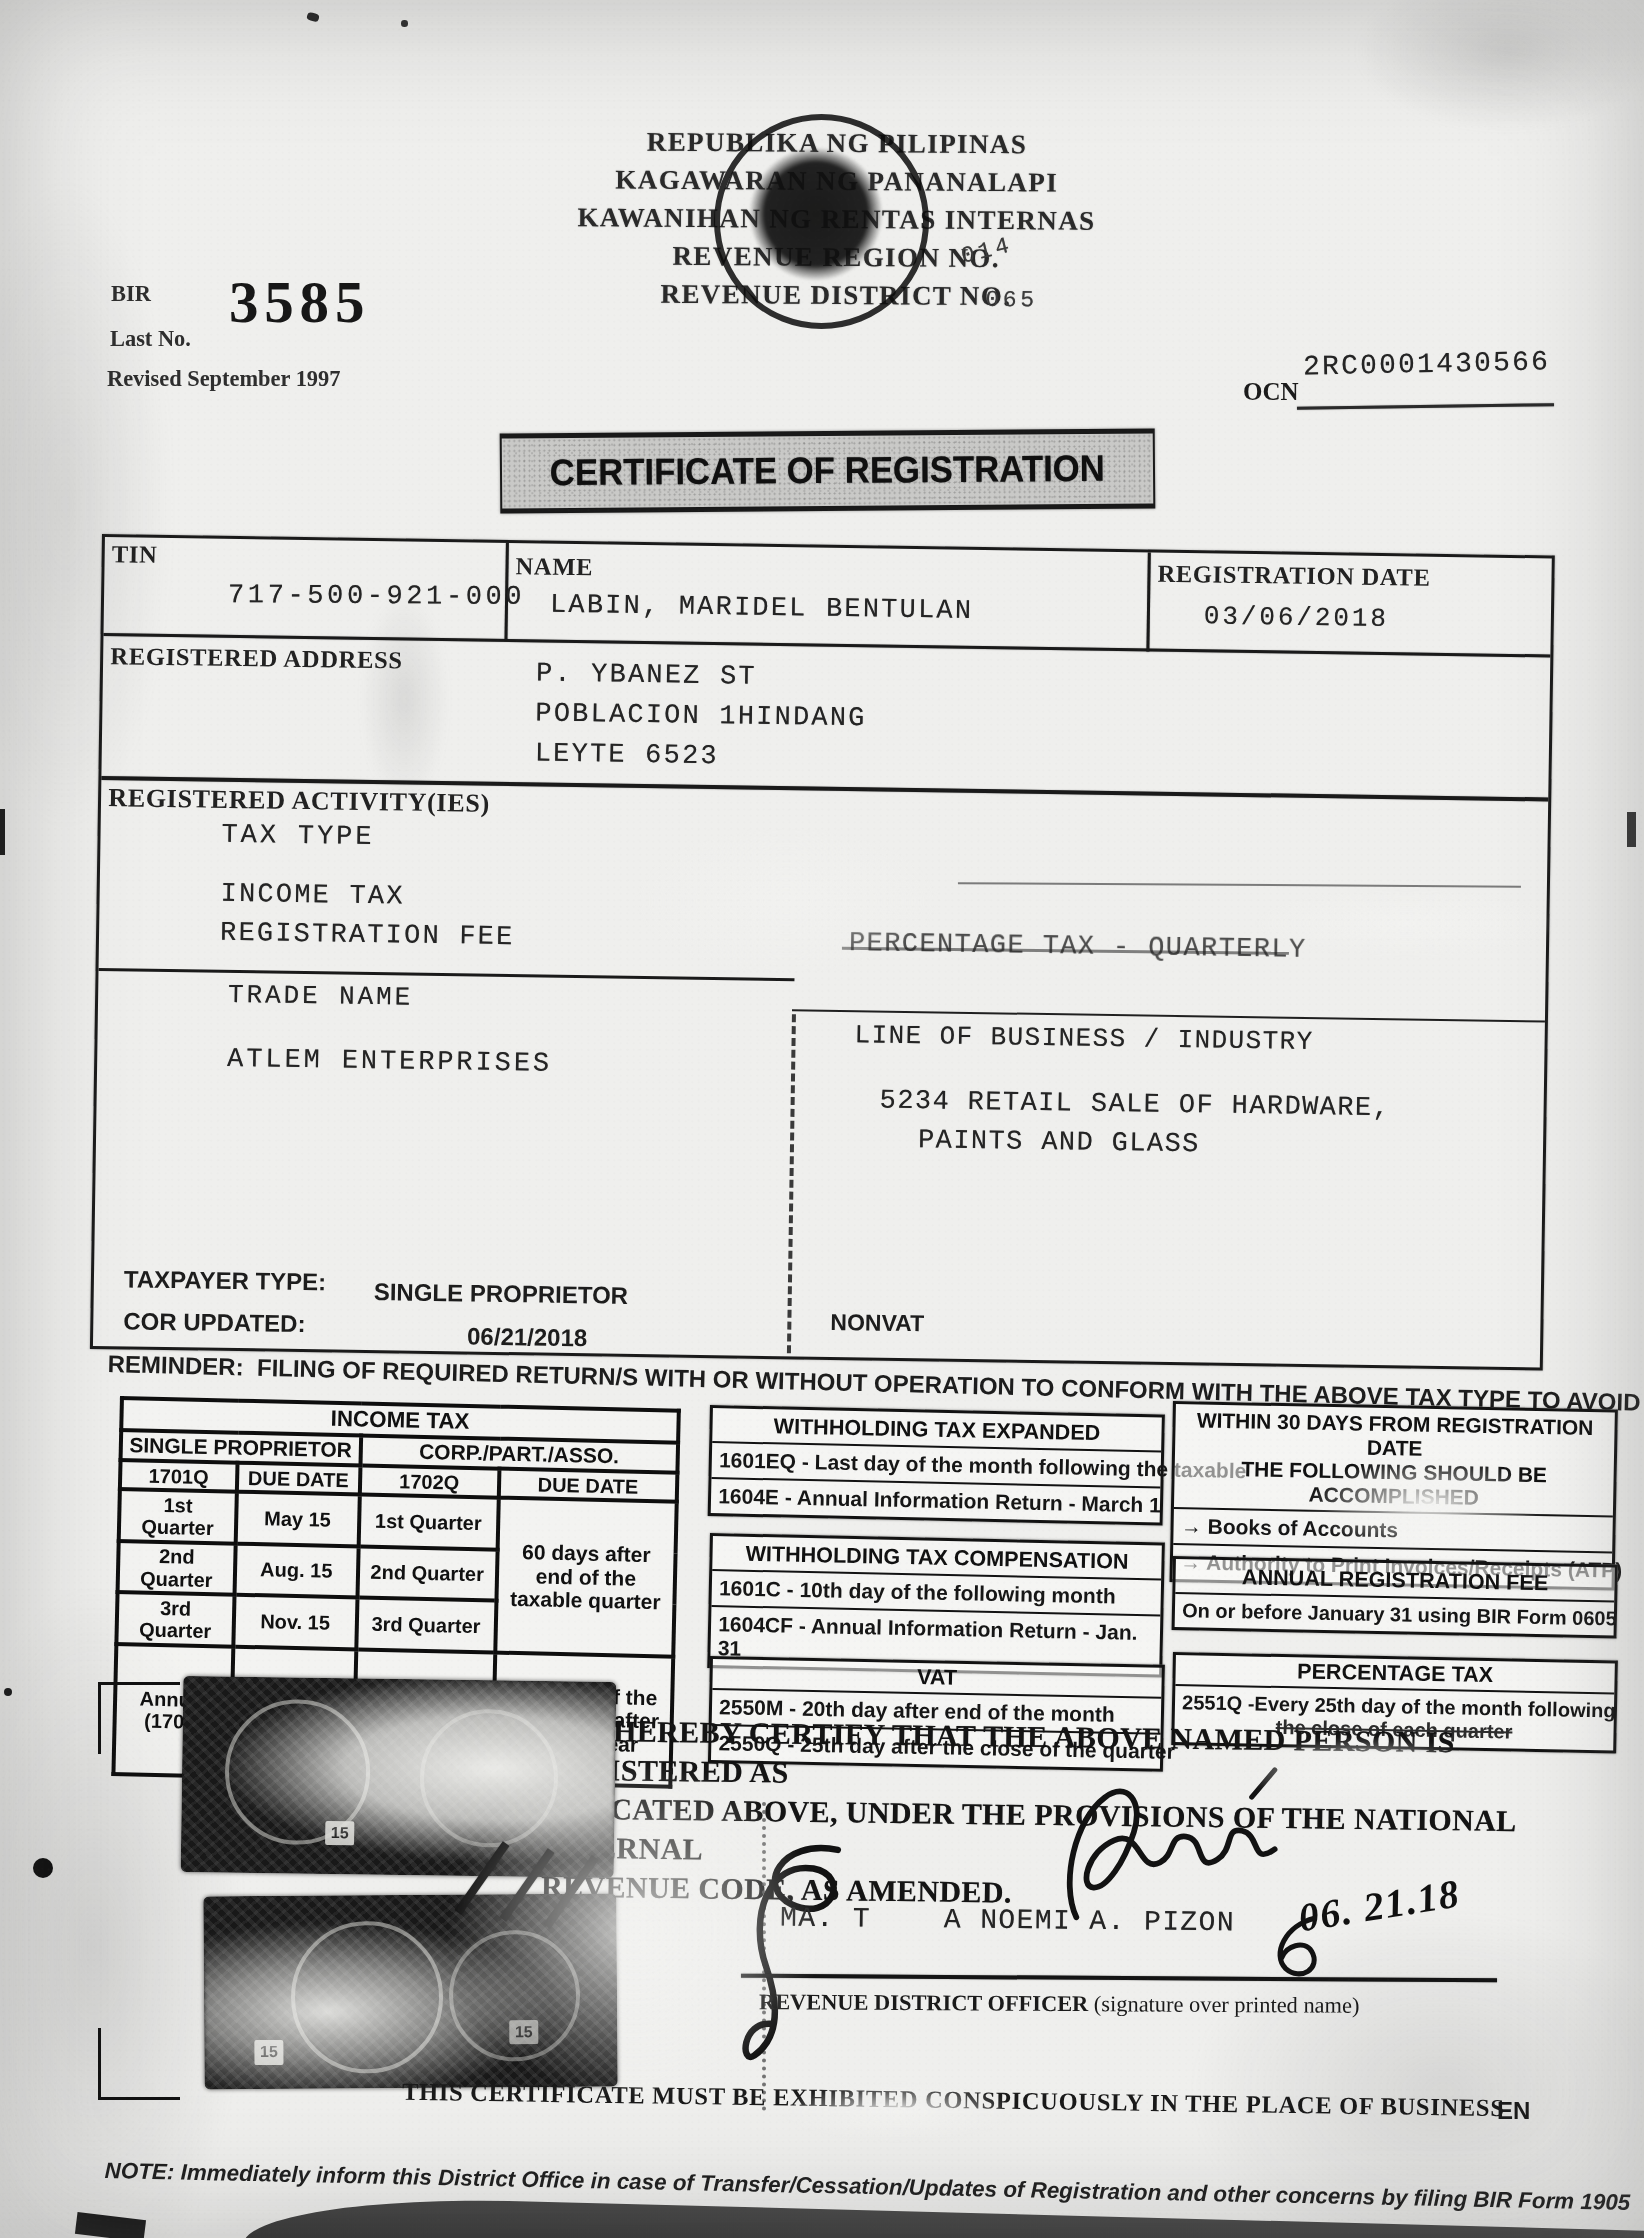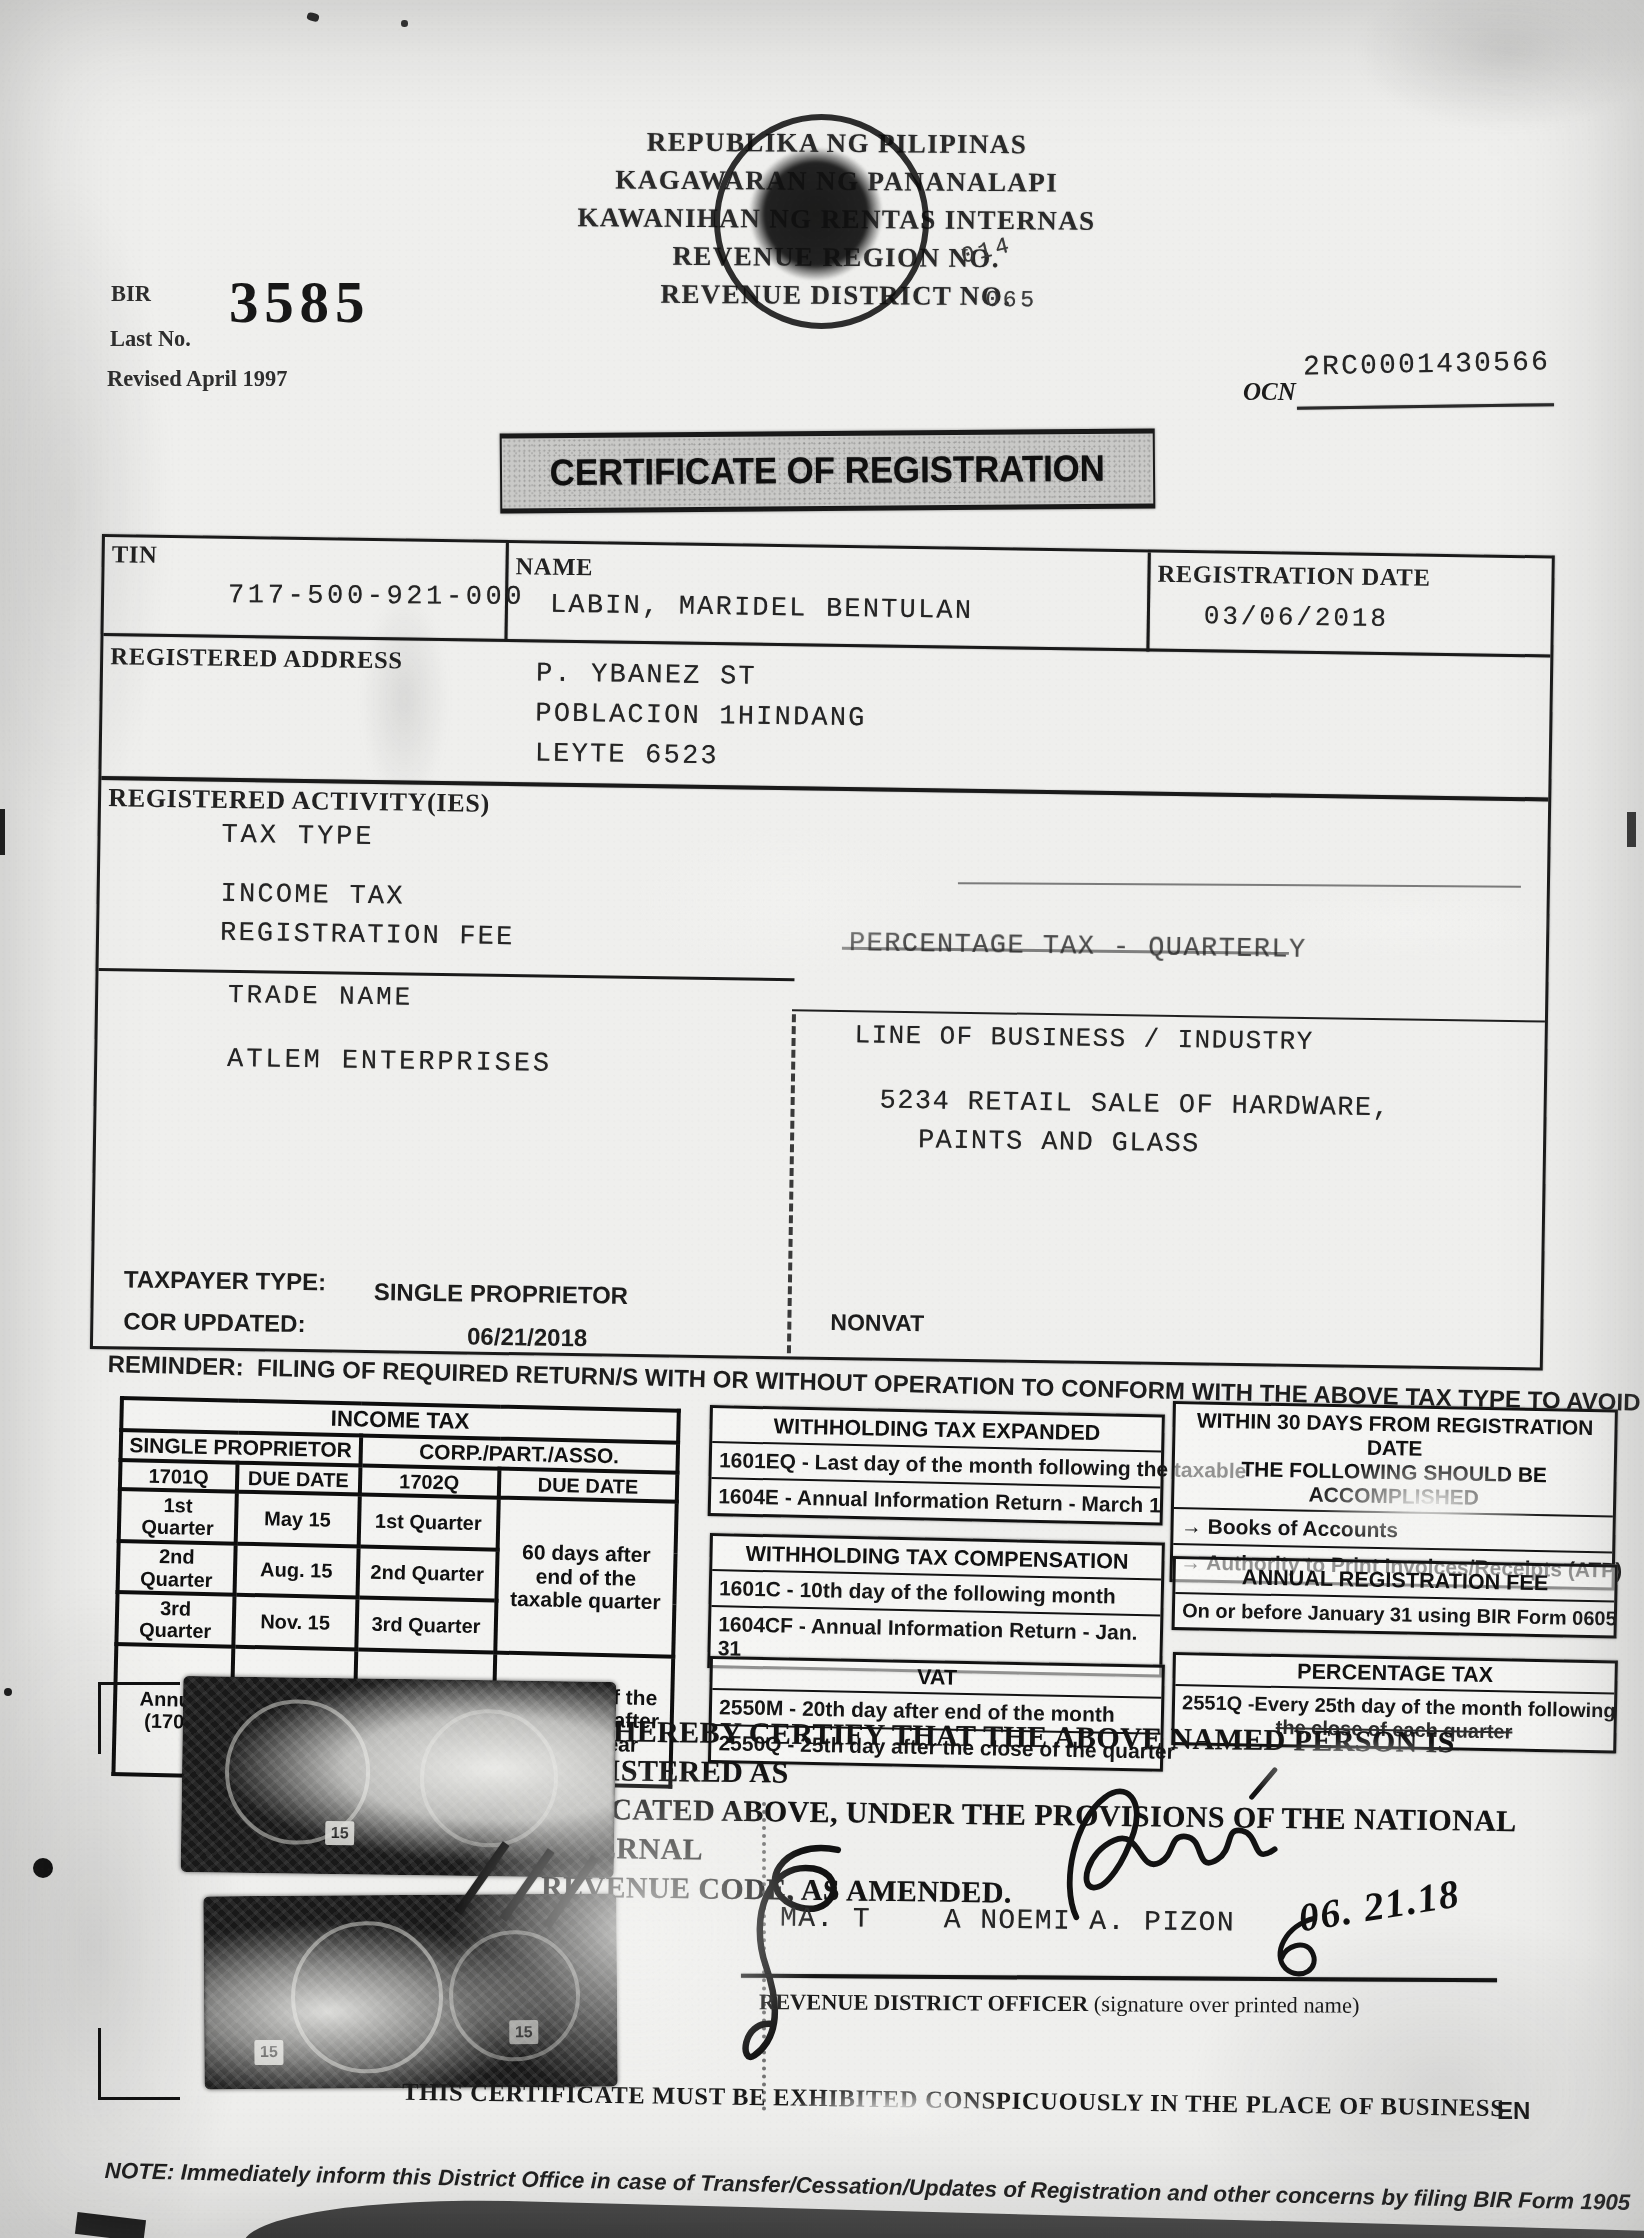--- a/index.html
+++ b/index.html
@@ -22,21 +22,21 @@
   #district-no{left:539px; top:162px; font-size:23px; letter-spacing:3.6px; color:#3c3c3c;}
   #seal{left:723px; top:121px; width:186px; height:186px; border-radius:48% 52% 50% 50%;
     background:
       radial-gradient(closest-side, rgba(15,15,15,.95) 0%, rgba(15,15,15,.92) 55%, rgba(30,30,30,.55) 62%, rgba(60,60,60,.25) 68%, transparent 72%);
     filter:blur(1.1px);}
   #seal-ring{left:714px; top:114px; width:203px; height:203px; border-radius:50%;
     border:6.5px solid rgba(10,10,10,.85); filter:blur(0.7px);}
   
   .fm-label{font-size:22.4px; font-weight:700; color:#2e2e2e;}
   #form-no{font-size:59px; font-weight:700; letter-spacing:5.8px; color:#171717;}
-  #ocn-label{font-size:25px; font-weight:700;font-style:italic;}
+  #ocn-label{font-size:25px; font-weight:700;}
   #ocn-value{font-size:28px; letter-spacing:2.2px; transform:rotate(-1.2deg);}
   #ocn-line{width:257px; height:2.9px; background:#2a2a2a; transform:rotate(-.8deg); box-shadow:0 0 1.4px rgba(0,0,0,.5);}
   
   #title-box{left:500px; top:431px; width:651px; height:70px;
     border:2.9px solid #191919; border-top-width:5px; border-bottom-width:5px;
     background-color:#c9c9c7;
     background-image:
       radial-gradient(rgba(50,50,50,.28) 0.7px, transparent 1.4px),
       radial-gradient(rgba(90,90,90,.22) 0.7px, transparent 1.4px);
     background-size:5px 5px, 8px 8px; background-position:0 0, 2.2px 2.9px;
@@ -121,21 +121,21 @@
     <div class="hl">REVENUE DISTRICT NO.</div>
     <span id="region-no" class="abs mono">014</span>
     <span id="district-no" class="abs mono">065</span>
   </div>
   <div id="seal-ring" class="abs"></div>
   <div id="seal" class="abs"></div>
 
   <div class="abs fm-label" style="left:111px;top:281px;">BIR</div>
   <div class="abs fm-label" style="left:110px;top:326px;">Last No.</div>
   <div id="form-no" class="abs serif" style="left:229px;top:268px;">3585</div>
-  <div class="abs fm-label" style="left:107px;top:366px;">Revised April 1997</div>
+  <div class="abs fm-label" style="left:107px;top:366px;">Revised September 1997</div>
   <div id="ocn-label" class="abs serif" style="left:1243px;top:378px;">OCN</div>
   <div id="ocn-value" class="abs mono" style="left:1303px;top:349px;">2RC0001430566</div>
   <div id="ocn-line" class="abs" style="left:1297px;top:405px;"></div>
 
   <div id="title-box" class="abs">
     <span class="t">CERTIFICATE OF REGISTRATION</span>
   </div>
 
   <div id="main-table" class="abs">
     <div class="abs hline" style="top:96px;height:2.9px;"></div>

